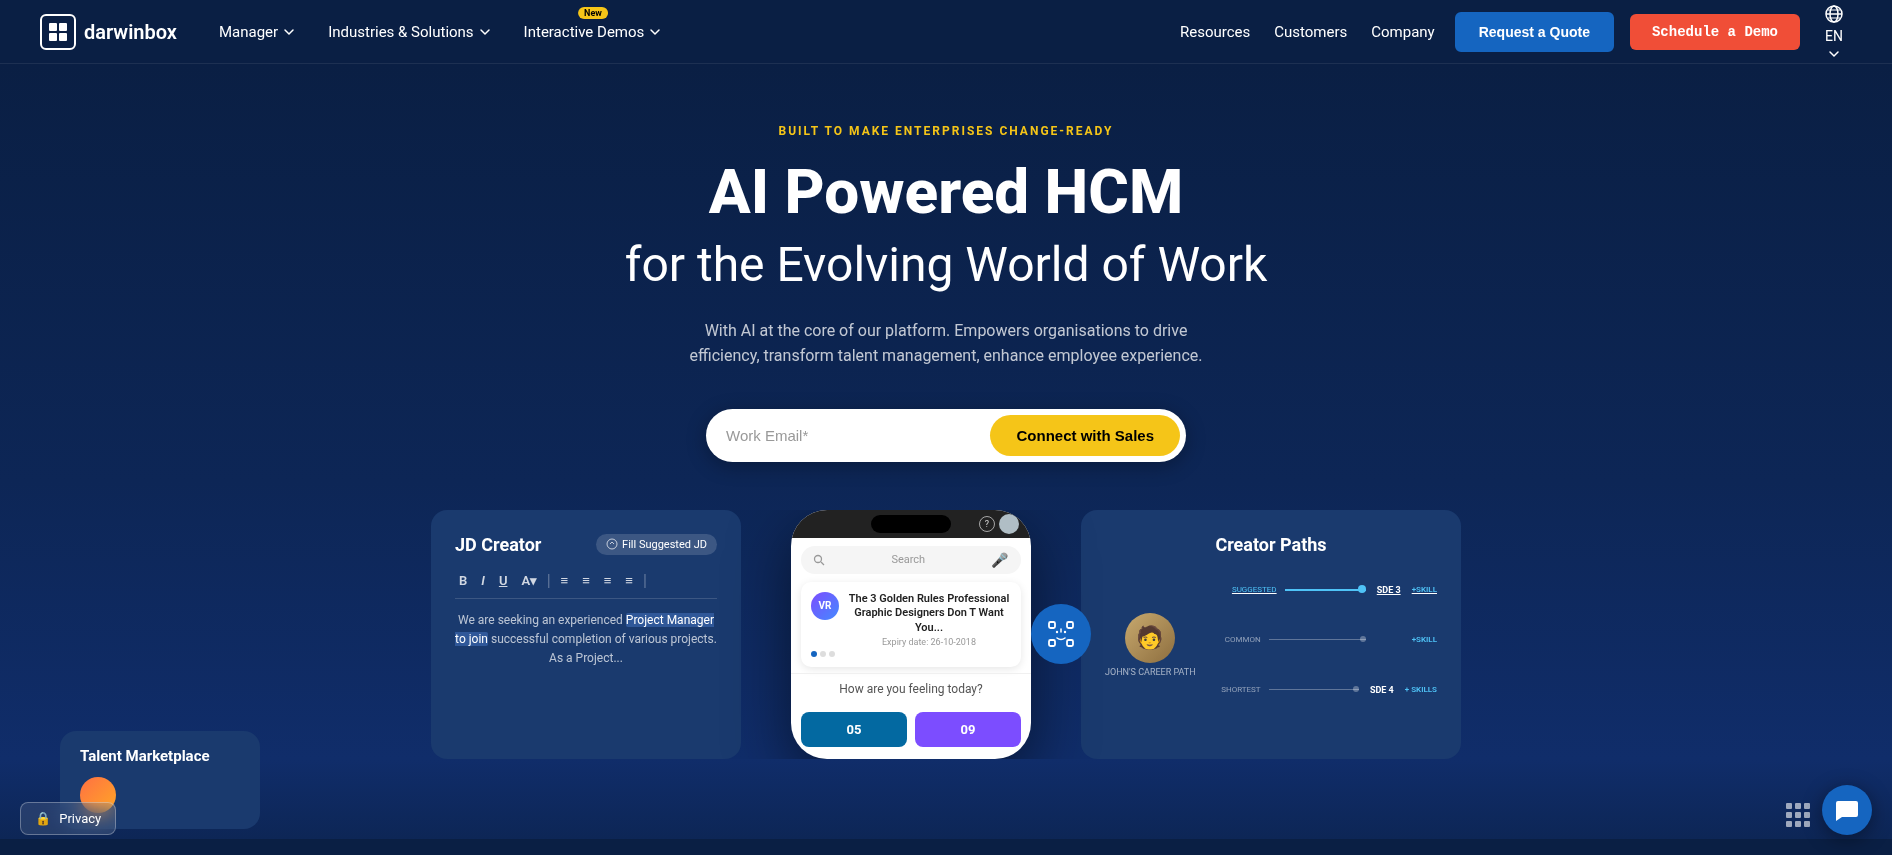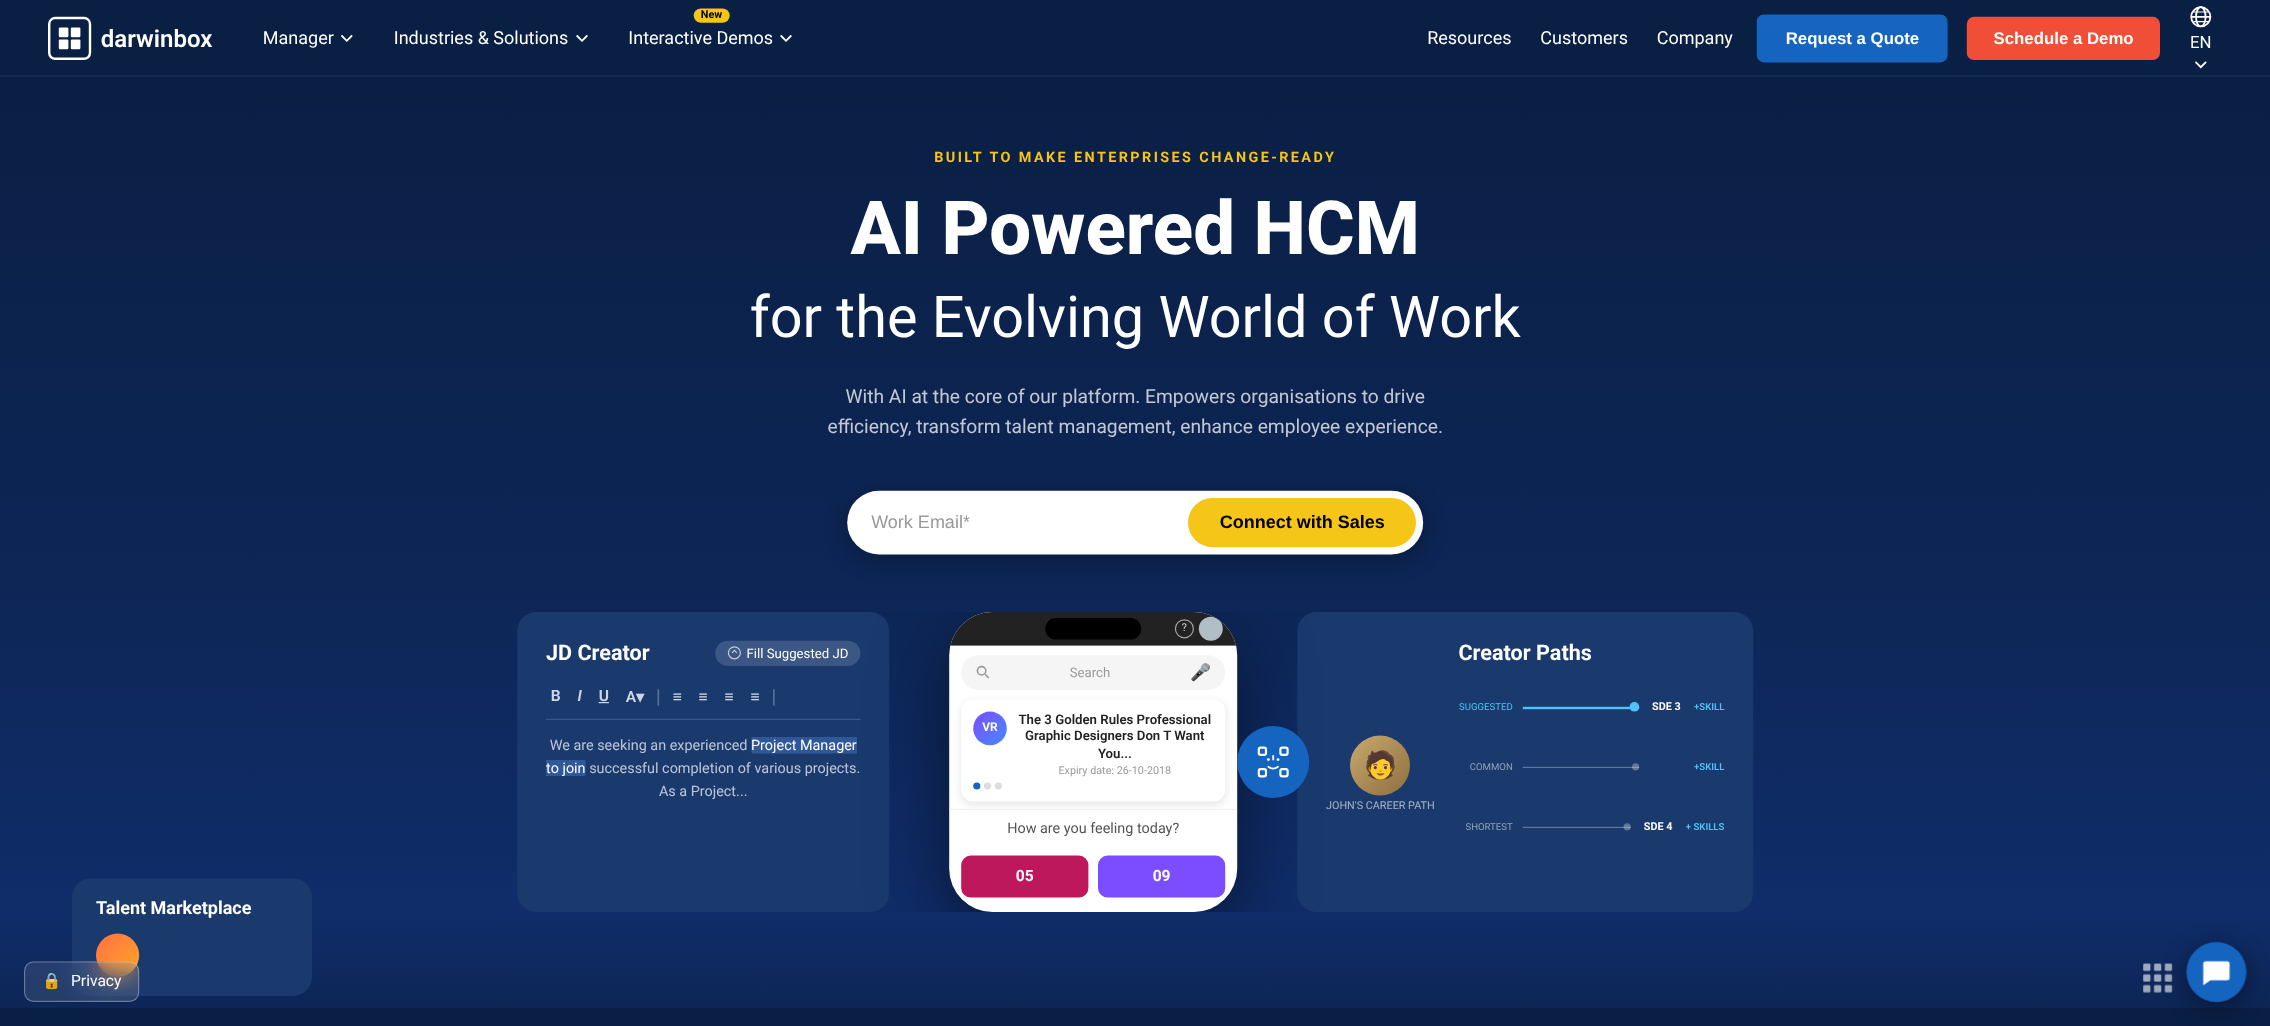--- a/index.html
+++ b/index.html
@@ -108,20 +108,21 @@
     }
     .btn-demo {
       background: #f04e37;
       color: #fff;
       border: none;
       padding: 10px 22px;
       border-radius: 6px;
       font-size: 14px;
       font-weight: 600;
       cursor: pointer;
+      font-family: Liberation Mono, monospace;
     }
     .lang-switcher {
       display: flex;
       align-items: center;
       gap: 4px;
       color: #fff;
       font-size: 14px;
       cursor: pointer;
       padding: 6px 8px;
       border-radius: 4px;
@@ -382,21 +383,21 @@
       padding: 8px 10px;
       border-top: 1px solid #f0f0f0;
     }
     .phone-buttons {
       display: flex;
       gap: 8px;
       padding: 8px 10px 12px;
     }
     .phone-btn-blue {
       flex: 1;
-      background: #be185d;
+      background: #0369a1;
       color: #fff;
       text-align: center;
       padding: 10px;
       border-radius: 8px;
       font-size: 13px;
       font-weight: 700;
     }
     .phone-btn-purple {
       flex: 1;
       background: #7c4dff;
@@ -679,21 +680,21 @@
 
     <div class="card-career">
       <div class="card-career-title">Creator Paths</div>
       <div class="career-chart">
         <div style="display:flex;flex-direction:column;align-items:center;">
           <div class="career-avatar">🧑</div>
           <div class="career-name">JOHN'S CAREER PATH</div>
         </div>
         <div class="career-paths-lines">
 
-          <div style="position:absolute;top:10px;left:0;right:0;display:flex;align-items:center;gap:8px;">
+          <div style="position:absolute;top:10px;left:16px;right:0;display:flex;align-items:center;gap:8px;text-decoration:underline;">
             <span style="font-size:8px;color:#4fc3f7;width:55px;text-align:right;">SUGGESTED</span>
             <div style="flex:1;height:1.5px;background:#4fc3f7;position:relative;">
               <div style="position:absolute;right:0;top:-4px;width:8px;height:8px;border-radius:50%;background:#4fc3f7;"></div>
             </div>
             <span style="font-size:9px;color:#fff;font-weight:700;width:30px;">SDE 3</span>
             <span style="font-size:8px;color:#4fc3f7;font-weight:600;">+SKILL</span>
           </div>
 
           <div style="position:absolute;top:60px;left:0;right:0;display:flex;align-items:center;gap:8px;">
             <span style="font-size:8px;color:rgba(255,255,255,0.5);width:55px;text-align:right;">COMMON</span>

